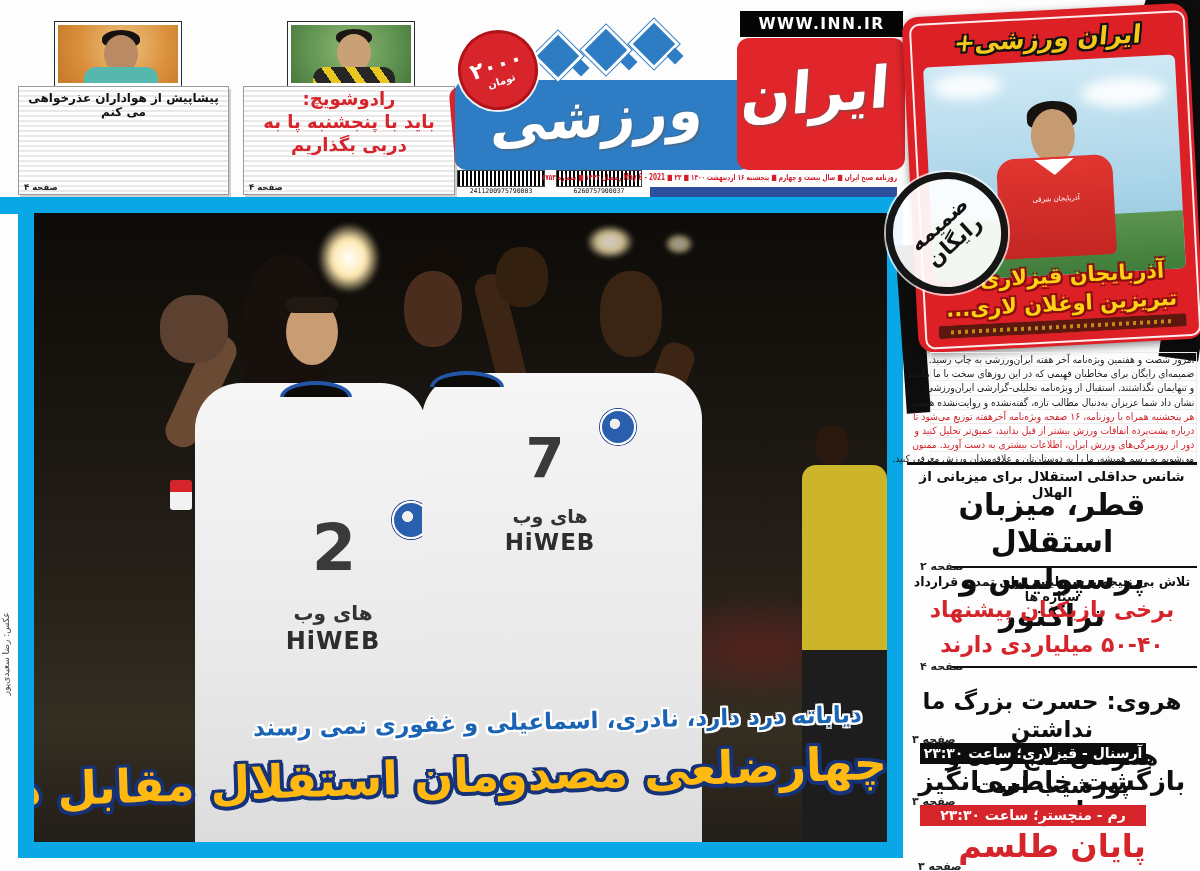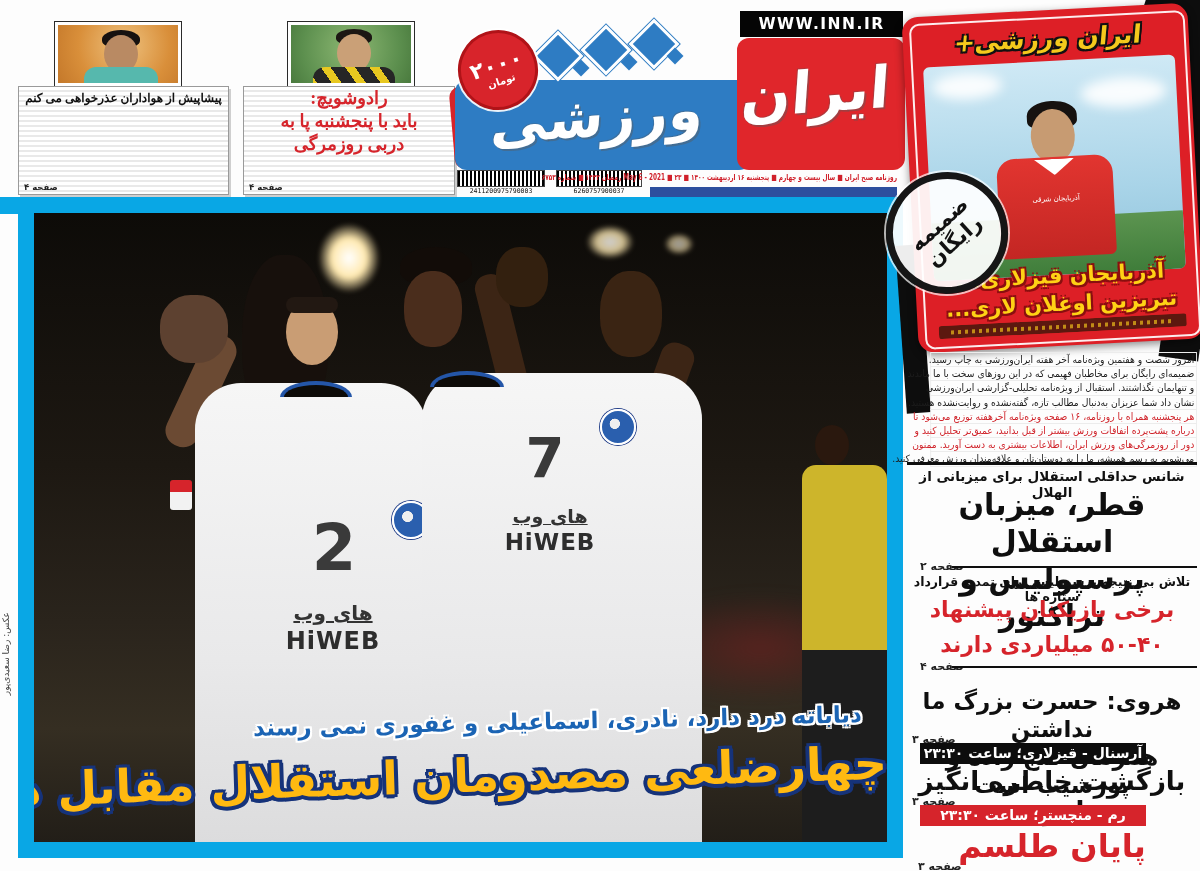--- a/index.html
+++ b/index.html
@@ -1,20 +1,20 @@
 <!DOCTYPE html>
 <html lang="fa"><head>
 <meta charset="utf-8">
 <style>
   html,body{margin:0;padding:0;background:#e9e9e9;}
   .page{position:relative;width:1200px;height:871px;background:#fdfdfd;overflow:hidden;
         font-family:"DejaVu Sans",sans-serif;margin:0 auto;}
   .abs{position:absolute;}
   .rtl{direction:rtl;}
-  .ctr{text-align:center;font-family:Liberation Serif, serif;}
+  .ctr{text-align:center;}
 
   
   .nb-photo{border:3px solid #fff;outline:1px solid #2a2a2a;overflow:hidden;}
   .nb-box{background:repeating-linear-gradient(180deg,#ffffff 0 3px,#e9e9e9 3px 5px);
           border:1px solid #9a9a9a;box-shadow:2px 3px 0 rgba(0,0,0,.18);}
   .nb-kicker{font-size:12px;font-weight:bold;color:#111;padding-top:4px;}
   .nb-h{font-weight:bold;font-size:18px;line-height:23px;}
   .nb-h.blue{color:#1761ac;}
   .nb-h.red{color:#d6242b;}
   .nb-page{position:absolute;left:5px;bottom:2px;font-size:8.5px;color:#222;font-weight:bold;}
@@ -58,21 +58,21 @@
              background:linear-gradient(180deg,#0d0b08 0%,#1d1812 40%,#2a241c 65%,#352e22 82%,#221e18 100%);}
   .glare{position:absolute;border-radius:50%;background:radial-gradient(closest-side,#fff,#ffe9b0 55%,rgba(255,233,176,0));filter:blur(2px);}
   .blur-red{position:absolute;left:600px;top:380px;width:253px;height:110px;border-radius:50%;
             background:radial-gradient(closest-side,#7a2020,rgba(122,32,32,0));opacity:.55;filter:blur(8px);}
   .skin{background:#6b4a33;}
   .hand{position:absolute;border-radius:45%;}
   .torso{position:absolute;border-radius:46px 46px 0 0;
          background:linear-gradient(180deg,#f6f6f6,#e9e9ea 60%,#dcdcdd);}
   .collar{position:absolute;height:12px;border:4px solid #2456a8;border-bottom:none;border-radius:50% 50% 0 0/100% 100% 0 0;background:#0d0b08;}
   .jersey-num{position:absolute;font-weight:bold;color:#3a3a3a;text-align:center;}
-  .sponsor-fa{position:absolute;font-weight:bold;color:#333;text-align:center;direction:rtl;text-decoration:underline;}
+  .sponsor-fa{position:absolute;font-weight:bold;color:#333;text-align:center;direction:rtl;}
   .sponsor-en{position:absolute;font-weight:bold;color:#2d2d2d;text-align:center;letter-spacing:1px;}
   .club-badge{position:absolute;border-radius:50%;background:radial-gradient(circle at 40% 40%,#efefef 18%,#2a5fae 20%);border:2px solid #fff;box-shadow:0 0 0 1px #24408a;}
   .acl-patch{position:absolute;width:22px;height:30px;border-radius:3px;background:linear-gradient(180deg,#d6242b 0 40%,#f2f2f2 40%);}
   .ref-torso{position:absolute;background:#cdb52b;border-radius:14px 14px 0 0;}
   .ref-dark{position:absolute;background:#1d1d1d;}
   .ph-kicker{position:absolute;right:25px;top:495px;font-size:23px;font-weight:bold;color:#1b64b4;
              white-space:nowrap;direction:rtl;transform:rotate(-1.3deg);
              text-shadow:-2px -2px 0 #fff,2px -2px 0 #fff,-2px 2px 0 #fff,2px 2px 0 #fff,0 2px 0 #fff,2px 0 0 #fff,0 -2px 0 #fff,-2px 0 0 #fff;}
   .ph-headline{position:absolute;left:0;top:536px;width:100%;text-align:center;font-size:46px;font-weight:bold;
                color:#ffb911;white-space:nowrap;direction:rtl;transform:rotate(-1.8deg);
@@ -140,21 +140,21 @@
 
   <div class="abs nb-photo" style="left:288px;top:22px;width:120px;height:58px;background:radial-gradient(circle at 50% 40%,#8db873,#5c8f4e 70%,#4a7a3e);">
     <div class="p2-hair"></div>
     <div class="p2-head"></div>
     <div class="p2-torso"></div>
   </div>
   <div class="abs nb-box rtl" style="left:243px;top:86px;width:210px;height:107px;">
     <div class="nb-h red ctr">
       <span>رادوشویچ:</span><br>
       <span>باید با پنجشنبه پا به</span><br>
-      <span>دربی روزمرگی</span>
+      <span>دربی بگذاریم</span>
     </div>
     <div class="nb-page">صفحه ۴</div>
   </div>
 
   <div class="abs mh-red-cap"></div>
   <div class="abs mh-blue"></div>
   <div class="abs mh-red"></div>
   <div class="abs dia big" style="left:540px;top:38px;"></div>
   <div class="abs dia big" style="left:588px;top:32px;"></div>
   <div class="abs dia big" style="left:636px;top:26px;"></div>

